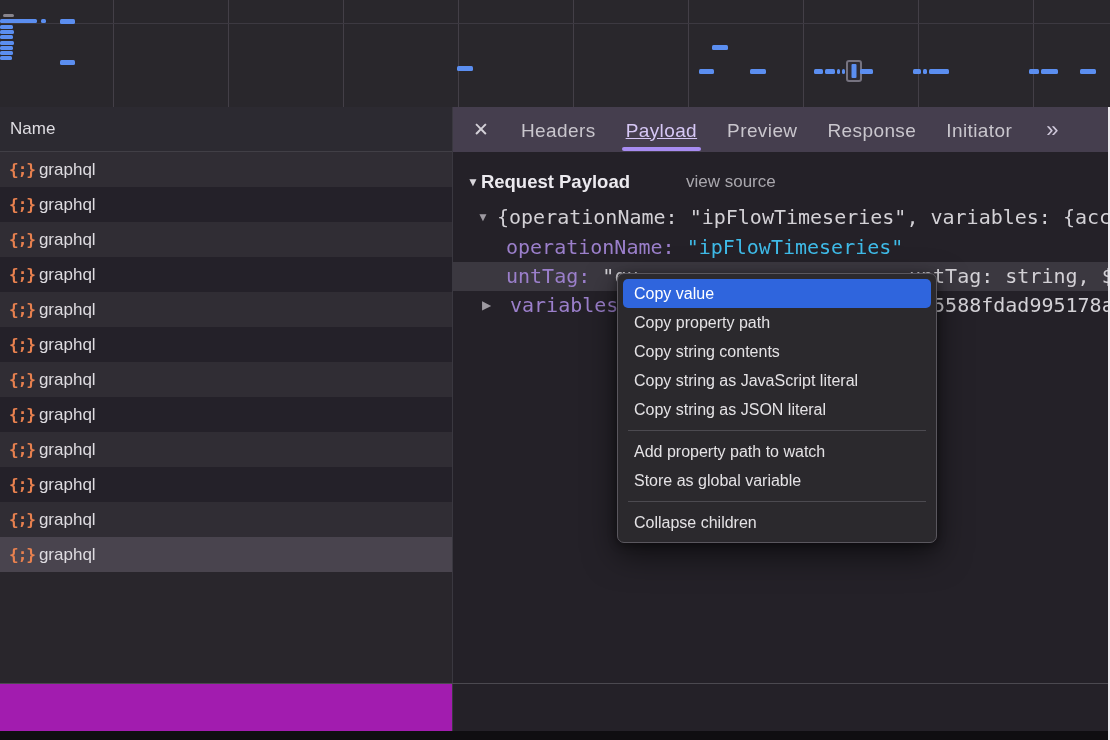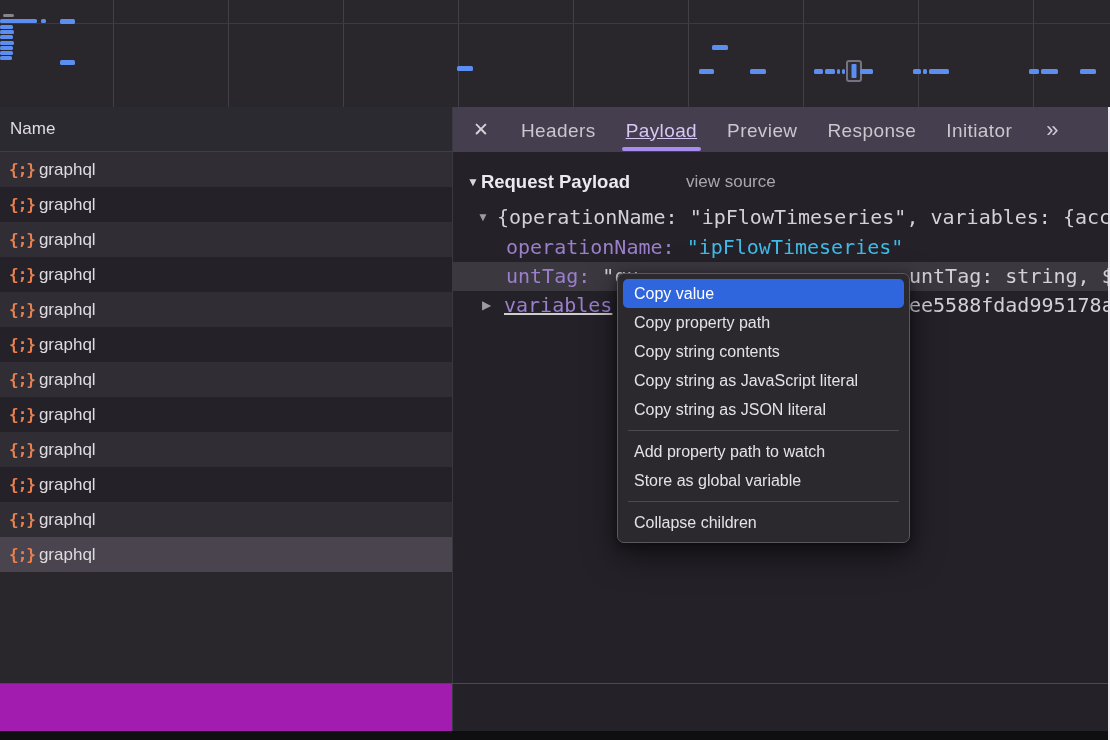--- a/index.html
+++ b/index.html
@@ -80,25 +80,25 @@
   .t-frag { position:absolute; left:456px; top:0; }
   .row-preview { top:51px; }
   .row-preview .tri { left:24px; }
   .row-preview .txt { position:absolute; left:44px; }
   .row-op { top:81px; }
   .row-op .txt { position:absolute; left:53px; }
   .row-query { top:110px; background:#3b3840; }
   .row-query .txt { position:absolute; left:53px; }
   .row-vars { top:139px; }
   .row-vars .tri { left:29px; }
-  .row-vars .txt { position:absolute; left:51px;text-decoration:underline; }
+  .row-vars .txt { position:absolute; left:57px; }
 
   
   .ctx-menu {
-    position:absolute; left:617px; top:273px; width:293px;
+    position:absolute; left:617px; top:273px; width:320px;
     background:#2b292d; border:1px solid #5a575e; border-radius:7px;
     box-shadow:0 12px 32px rgba(0,0,0,.55), 0 2px 8px rgba(0,0,0,.4);
     padding:5px 0; box-sizing:border-box; z-index:10;
   }
   .menu-item {
     height:29px; line-height:29px; margin:0 5px; padding:0 11px;
     color:#e4e2e5; font-size:16px; border-radius:5px; white-space:nowrap;
   }
   .menu-item.highlighted { background:#2f65dd; color:#ffffff; }
   .menu-divider { height:1px; background:#4c4a50; margin:6px 10px; }

